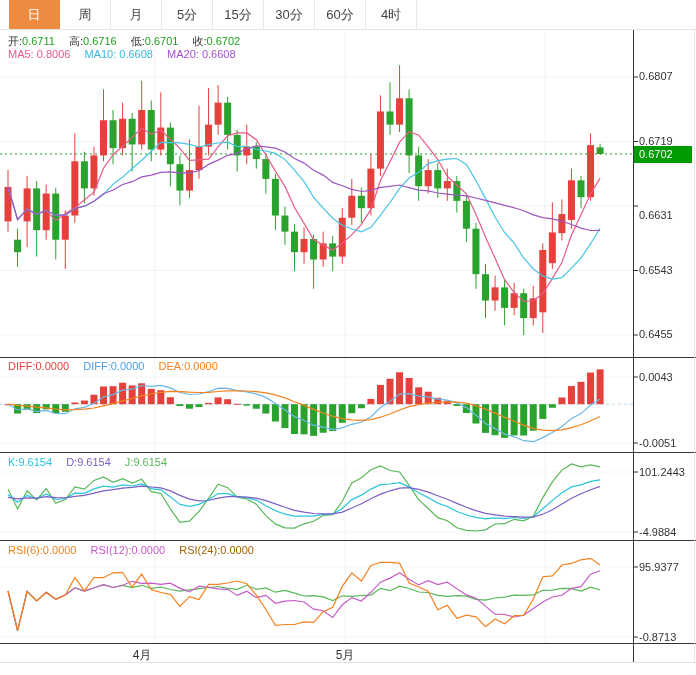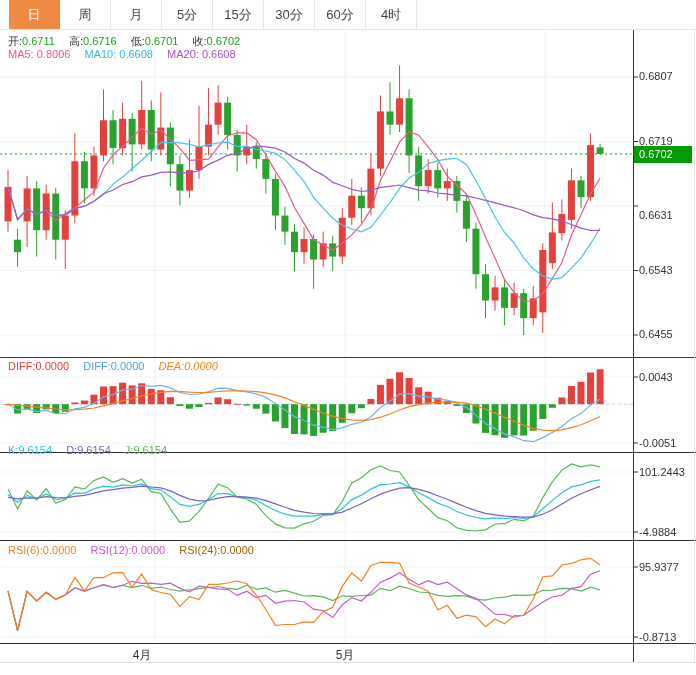--- a/index.html
+++ b/index.html
@@ -13,21 +13,21 @@
   .tab.active{background:#ef8b41;color:#fff;border-right-color:#ef8b41;}
   
   #chart-area{position:absolute;top:0;left:0;width:696px;height:675px;}
   #chart-svg{position:absolute;top:0;left:0;}
   
   .lg{position:absolute;left:8px;font-size:11px;white-space:nowrap;z-index:3;}
   .lg .it{margin-right:11px;}
   .lbl{color:#333;}
   .val-green{color:#21a121;}
   .ma5{color:#e85a8a;} .ma10{color:#35b8e0;} .ma20{color:#a44fd0;}
-  .c-macd{color:#e5413c;} .c-diff{color:#4a9fe8;} .c-dea{color:#f5821f;font-style:italic;}
+  .c-macd{color:#e5413c;} .c-diff{color:#4a9fe8;} .c-dea{color:#f5821f;}
   .c-k{color:#2bc4dc;} .c-d{color:#7d5fc6;} .c-j{color:#57b857;}
   .c-rsi6{color:#f5821f;} .c-rsi12{color:#c85ac8;} .c-rsi24{color:#a16207;text-align:center;}
   
   .tick{position:absolute;left:639px;font-size:11px;color:#333;z-index:3;}
   .t-m0{top:70px;text-align:right;} .t-m1{top:135px;} .t-m2{top:209px;} .t-m3{top:264px;} .t-m4{top:328px;}
   .t-macd0{top:371px;} .t-macd1{top:437px;}
   .t-kdj0{top:466px;} .t-kdj1{top:526px;}
   .t-rsi0{top:561px;} .t-rsi1{top:631px;}
   .tag{position:absolute;left:634px;top:146px;width:58px;height:17px;background:#009b00;
        color:#fff;font-size:11px;line-height:17px;padding-left:5px;box-sizing:border-box;z-index:4;}
@@ -298,21 +298,21 @@
     <span class="it ma10"><span>MA10:</span> <span>0.6608</span></span>
     <span class="it ma20"><span>MA20:</span> <span>0.6608</span></span>
   </div>
 
   <div class="lg" style="top:360px;">
     <span class="it c-macd"><span>DIFF:</span><span>0.0000</span></span>
     <span class="it c-diff"><span>DIFF:</span><span>0.0000</span></span>
     <span class="it c-dea"><span>DEA:</span><span>0.0000</span></span>
   </div>
 
-  <div class="lg" style="top:444px;">
+  <div class="lg" style="top:456px;">
     <span class="it c-k"><span>K:</span><span>9.6154</span></span>
     <span class="it c-d"><span>D:</span><span>9.6154</span></span>
     <span class="it c-j"><span>J:</span><span>9.6154</span></span>
   </div>
 
   <div class="lg" style="top:544px;">
     <span class="it c-rsi6"><span>RSI(6):</span><span>0.0000</span></span>
     <span class="it c-rsi12"><span>RSI(12):</span><span>0.0000</span></span>
     <span class="it c-rsi24"><span>RSI(24):</span><span>0.0000</span></span>
   </div>

